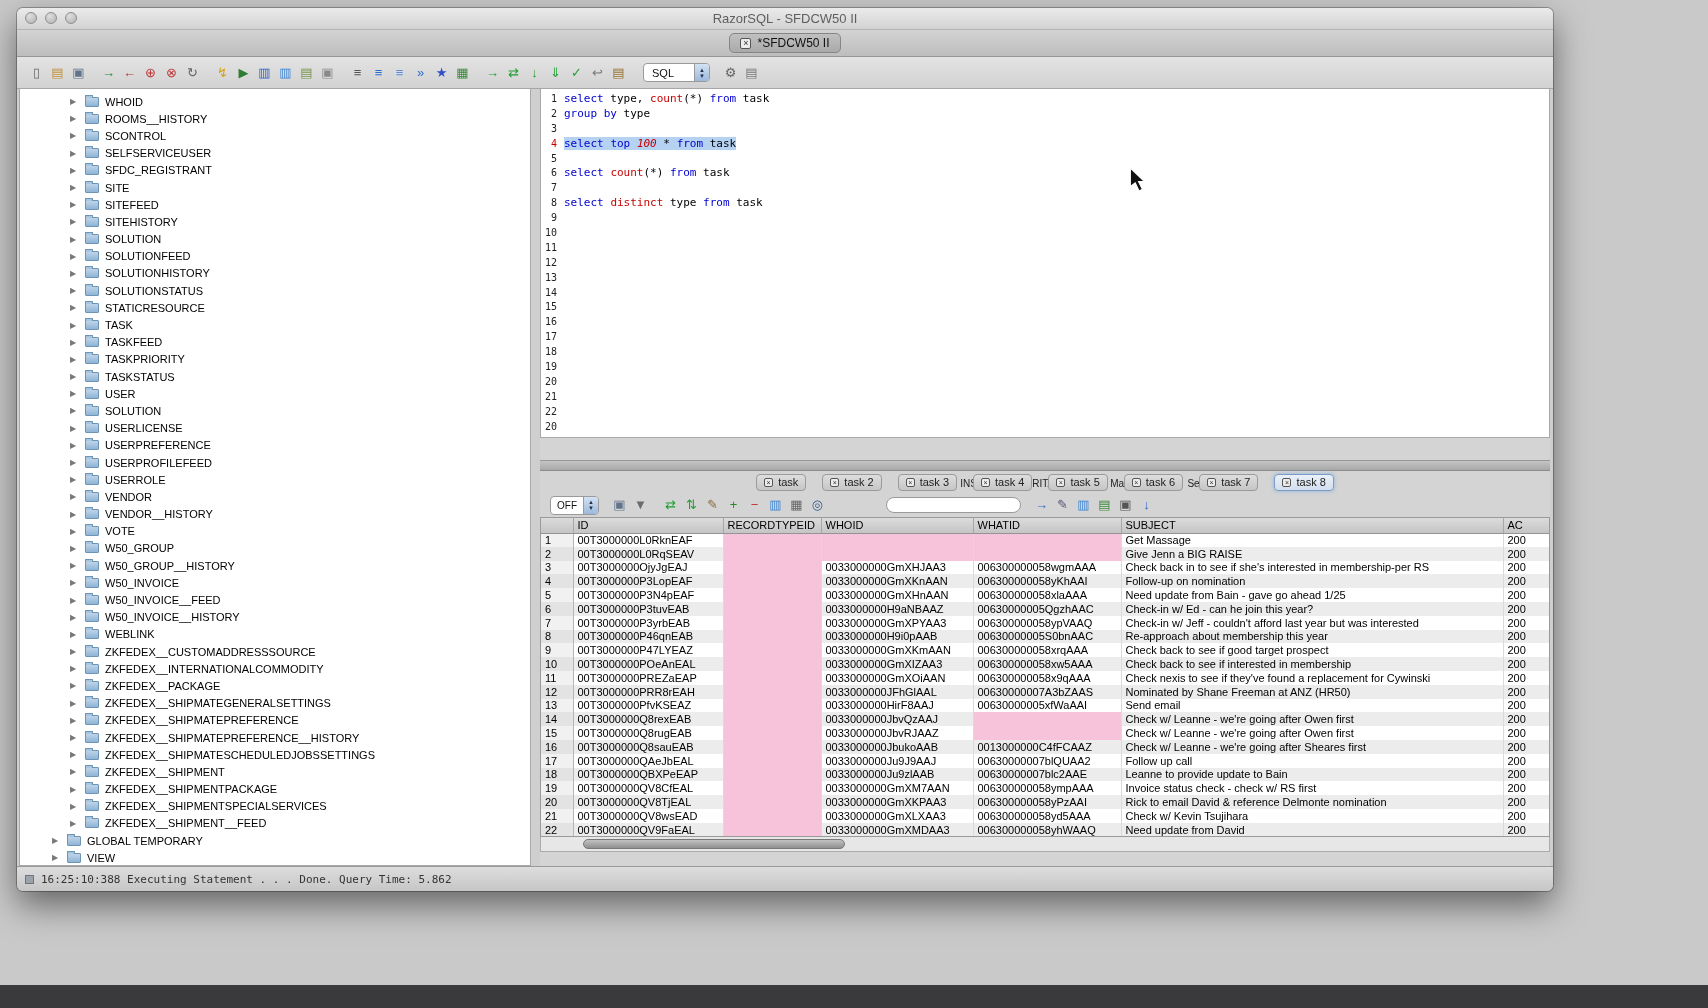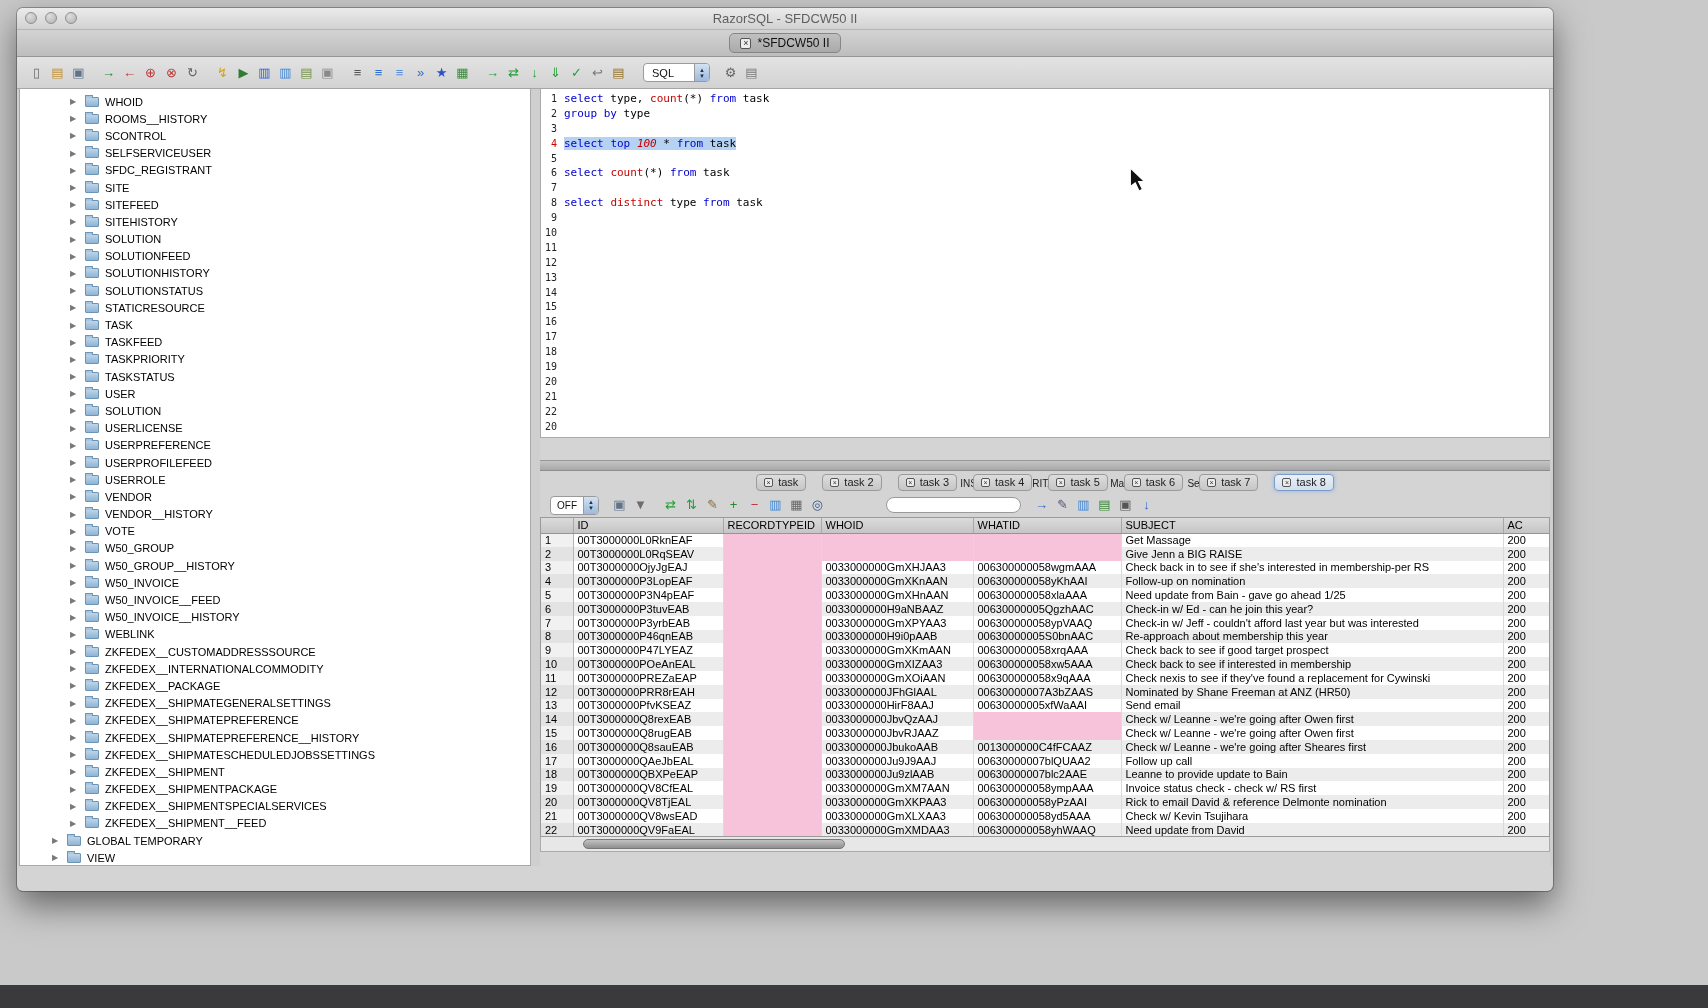--- a/index.html
+++ b/index.html
@@ -712,18 +712,22 @@
         </table>
       </div>
 
       <div class="hscroll">
         <div class="hthumb"></div>
       </div>
 
     </div>
   </div>
 
+  <div class="statusbar">
+    <span class="sq"></span>
+    <span>16:25:10:388 Executing Statement . . . Done. Query Time: 5.862</span>
+  </div>
 </div>
 
 <svg class="cursor" width="20" height="24" viewBox="0 0 14 22">
   <polygon points="0,0 0,17 4.5,13.5 8,21 11,19.5 7.5,12.5 13,12.5" fill="#111" stroke="#fff" stroke-width="1"></polygon>
 </svg>
 <div class="dock"></div>
 
 </body></html>

